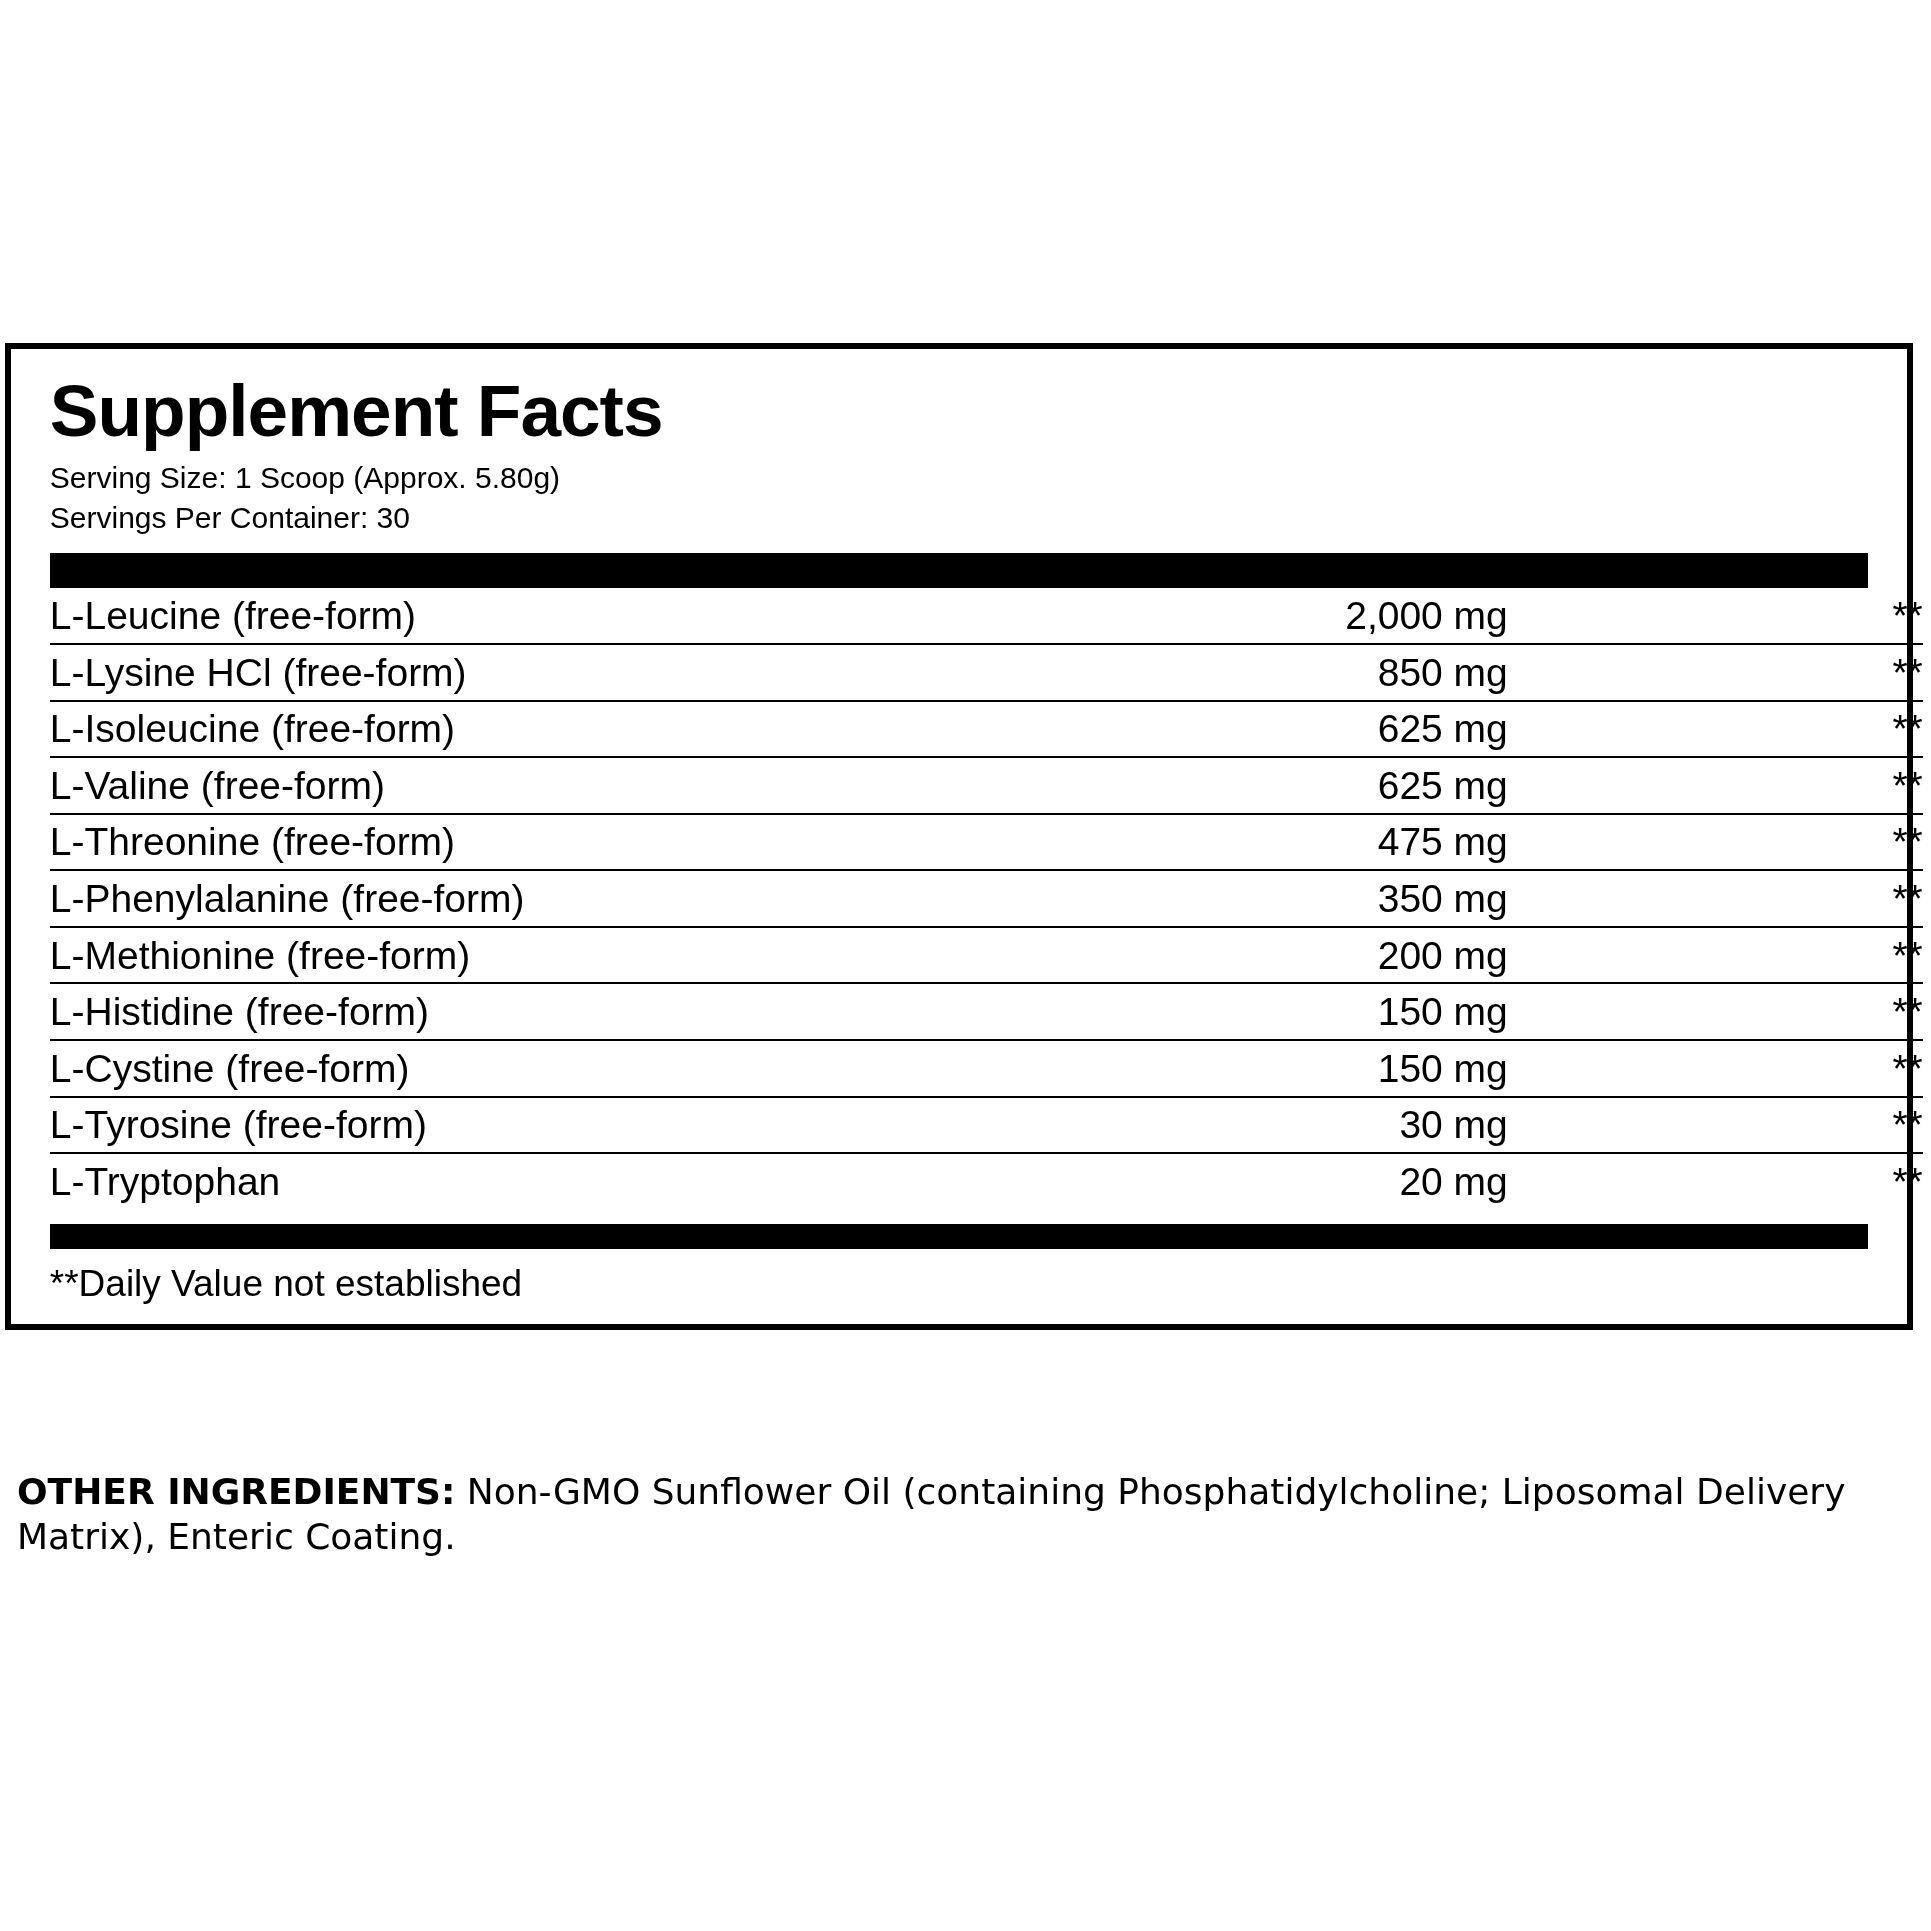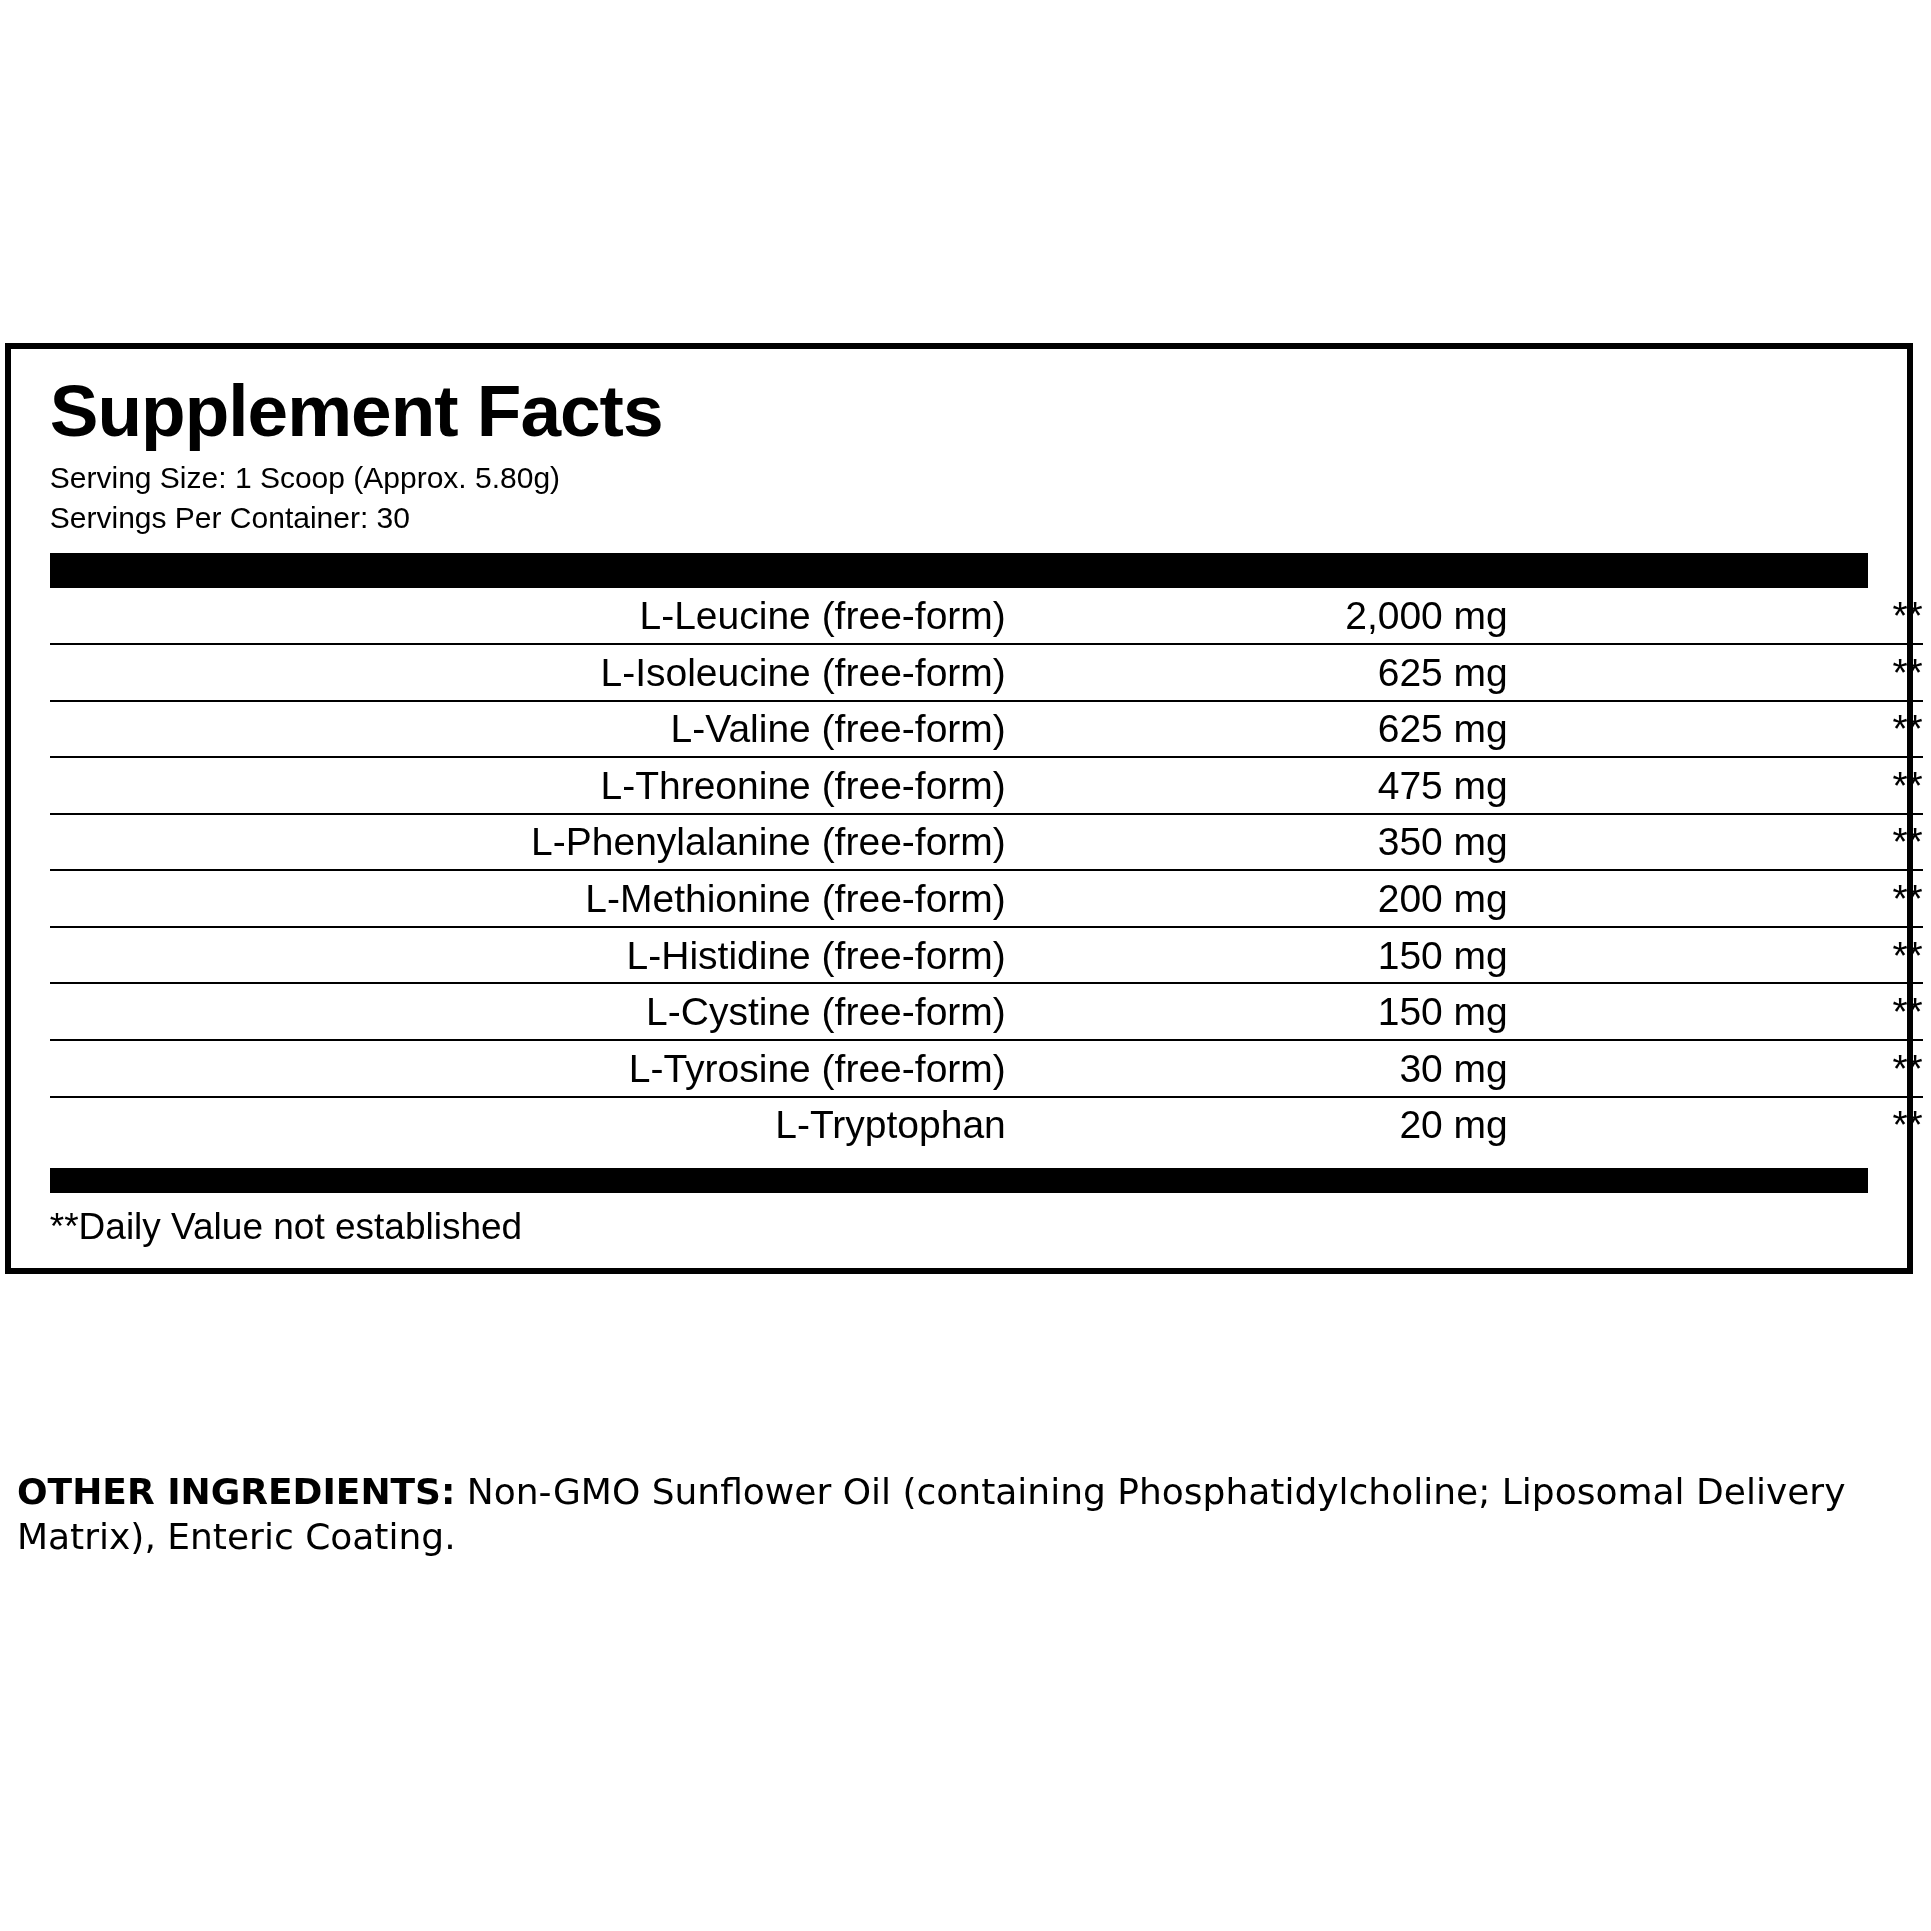--- a/index.html
+++ b/index.html
@@ -88,21 +88,21 @@
   table.nutrients td {
     font-size: 39px;
     padding: 5.8px 0 4.8px 0;
     border-bottom: 2.9px solid #000000;
     vertical-align: bottom;
     white-space: nowrap;
   }
   table.nutrients tr:last-child td {
     border-bottom: none;
   }
-  td.c-name { width: 956px; text-align: right; }
+  td.c-name { width: 956px; text-align: left; }
   td.c-amt  { width: 502px; text-align: right; }
   td.c-dv   { width: 415px; text-align: right; font-size: 29px; padding-bottom: 9.7px; }
 
   .footnote {
     font-size: 37px;
     padding: 13.5px 0 7.7px 0;
     white-space: nowrap;
   }
 
   .other-ing {
@@ -136,20 +136,25 @@
     <div class="rule-med"></div>
 
     <table class="nutrients">
       <tbody>
         <tr>
           <td class="c-name">L-Leucine (free-form)</td>
           <td class="c-amt">2,000 mg</td>
           <td class="c-dv">**</td>
         </tr>
         <tr>
+          <td class="c-name">L-Lysine HCl (free-form)</td>
+          <td class="c-amt">850 mg</td>
+          <td class="c-dv">**</td>
+        </tr>
+        <tr>
           <td class="c-name">L-Isoleucine (free-form)</td>
           <td class="c-amt">625 mg</td>
           <td class="c-dv">**</td>
         </tr>
         <tr>
           <td class="c-name">L-Valine (free-form)</td>
           <td class="c-amt">625 mg</td>
           <td class="c-dv">**</td>
         </tr>
         <tr>

